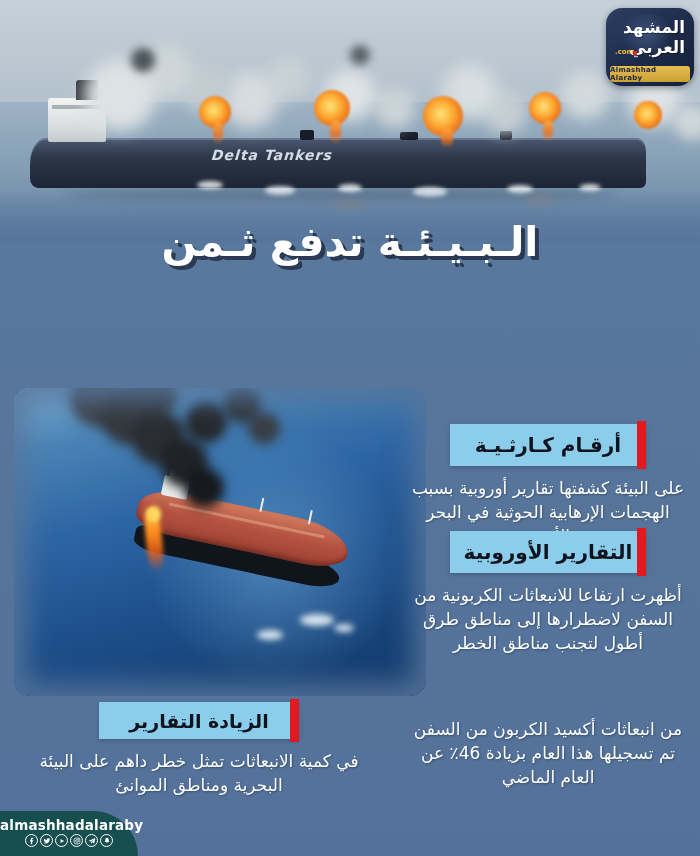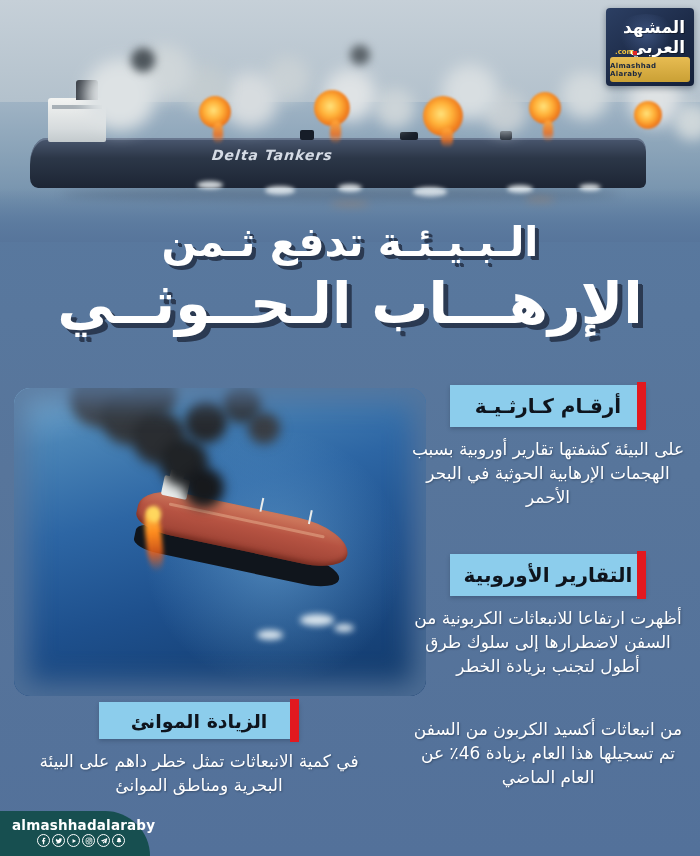--- a/index.html
+++ b/index.html
@@ -42,29 +42,29 @@
   .fireball{position:absolute;border-radius:50%;filter:blur(1px);
     background:radial-gradient(circle at 45% 45%, #ffe27a 0%, #ffb23a 35%, #f07b1c 65%, rgba(190,70,20,.55) 85%, rgba(160,60,20,0) 100%);}
   .firestreak{position:absolute;filter:blur(1.5px);border-radius:40%;
     background:linear-gradient(180deg, rgba(255,170,60,.95) 0%, rgba(235,110,30,.85) 60%, rgba(200,80,25,0) 100%);}
   .splash{position:absolute;background:#eef3f5;border-radius:50%;filter:blur(2px);opacity:.85;}
   .reflect-orange{position:absolute;background:#e08a3c;border-radius:50%;filter:blur(4px);opacity:.4;}
   .hero-fade{position:absolute;left:0;right:0;top:188px;height:54px;
     background:linear-gradient(180deg, rgba(88,119,157,0) 0%, rgba(88,119,157,.75) 60%, #57759b 100%);}
 
   
-  .logo{position:absolute;right:6px;top:8px;width:88px;height:78px;border-radius:4px;
+  .logo{position:absolute;right:6px;top:8px;width:88px;height:78px;border-radius:16px;
     background:linear-gradient(145deg,#2c3f63 0%,#1c2a47 55%,#14203a 100%);
     box-shadow:0 2px 6px rgba(10,20,35,.4);}
   .logo::before{content:"";position:absolute;left:10px;top:6px;width:60px;height:40px;border-radius:50%;
     background:radial-gradient(circle,#3b507a 0%, rgba(59,80,122,0) 70%);}
   .logo-ar{position:absolute;top:9px;right:9px;text-align:right;color:#fff;font-weight:bold;font-size:17px;line-height:20px;direction:rtl;text-shadow:1px 1px 0 rgba(0,0,0,.4);}
   .logo-com{position:absolute;left:9px;top:40px;color:#f0c23e;font-size:7px;font-weight:bold;}
   .logo-dot{position:absolute;left:27px;top:43px;width:4px;height:4px;background:#e02626;}
-  .logo-strip{position:absolute;left:4px;right:4px;bottom:4px;height:25px;border-radius:3px;
+  .logo-strip{position:absolute;left:4px;right:4px;bottom:4px;height:16px;border-radius:3px;
     background:linear-gradient(180deg,#e7bc52 0%,#caa035 100%);
     color:#1a2740;font-weight:bold;font-size:7px;display:flex;align-items:center;justify-content:center;letter-spacing:.3px;}
 
   
   .title{position:absolute;left:0;right:0;top:218px;text-align:center;direction:rtl;color:#fff;}
   .title-l1{font-size:41px;font-weight:bold;line-height:48px;
     text-shadow:3px 3px 0 #2b3a52,4px 4px 0 #2b3a52;}
   .title-l2{font-size:57px;font-weight:bold;line-height:66px;margin-top:4px;
     text-shadow:4px 4px 0 #2b3a52,5px 5px 0 #2b3a52;}
 
@@ -106,29 +106,29 @@
   
   .sec{position:absolute;direction:rtl;text-align:center;}
   .sec-right{right:8px;width:288px;}
   .hbox{position:relative;margin:0 auto;width:196px;height:42px;background:#8ccdec;
     display:flex;align-items:center;justify-content:center;
     font-weight:bold;font-size:20px;color:#0e141d;box-shadow:0 2px 4px rgba(20,35,55,.25);}
   .hbox-sm{width:200px;height:37px;font-size:19px;}
   .redbar{position:absolute;right:0;top:-3px;bottom:-3px;width:9px;background:#e2191f;}
   .sec-body{margin:10px auto 0 auto;color:#fff;font-weight:normal;font-size:17px;line-height:24px;
     text-shadow:1px 1px 2px rgba(18,30,48,.4);}
-  #sec-1{top:385px;}
-  #sec-2{top:554px;}
+  #sec-1{top:424px;}
+  #sec-2{top:531px;}
   #sec-3{top:707px;}
   #sec-4{left:15px;top:702px;width:368px;}
   #sec-4 .sec-body{width:330px;}
 
   
   .footer{position:absolute;left:0;bottom:0;width:138px;height:45px;background:#174f50;
-    border-top-right-radius:46px;color:#fff;padding-left:12px;}
+    border-top-right-radius:46px;color:#fff;}
   .footer-handle{margin-top:6px;text-align:center;font-size:13.5px;font-weight:bold;letter-spacing:.2px;}
   .footer-icons{display:flex;justify-content:center;gap:2px;margin-top:1px;}
   .icon-circle{width:13px;height:13px;border:1px solid #fff;border-radius:50%;
     display:flex;align-items:center;justify-content:center;box-sizing:border-box;}
   .icon-circle svg{display:block;}
 </style>
 </head>
 <body>
 
 <div class="canvas">
@@ -172,21 +172,20 @@
       <div>المشهد</div>
       <div>العربي</div>
     </div>
     <span class="logo-com">.com</span>
     <span class="logo-dot"></span>
     <div class="logo-strip">Almashhad Alaraby</div>
   </div>
 
   <div class="title">
     <div class="title-l1">الـبـيـئـة تدفع ثـمن</div>
-    <div class="title-l2">الإرهـــاب الـحــوثــي</div>
   </div>
 
   <div class="photo">
     <div class="photo-sea"></div>
     <div class="photo-glow"></div>
     <div class="ship2">
       <div class="ship2-hull"></div>
       <div class="ship2-deck"></div>
       <div class="ship2-bridge"></div>
       <div class="ship2-mast" style="left:120px;top:-12px;"></div>
@@ -207,30 +206,30 @@
       <span class="redbar"></span>
     </div>
     <div class="sec-body">على البيئة كشفتها تقارير أوروبية بسبب الهجمات الإرهابية الحوثية في البحر الأحمر</div>
   </div>
 
   <div class="sec sec-right" id="sec-2">
     <div class="hbox">
       <span>التقارير الأوروبية</span>
       <span class="redbar"></span>
     </div>
-    <div class="sec-body">أظهرت ارتفاعا للانبعاثات الكربونية من السفن لاضطرارها إلى سلوك طرق أطول لتجنب بزيادة الخطر</div>
+    <div class="sec-body">أظهرت ارتفاعا للانبعاثات الكربونية من السفن لاضطرارها إلى مناطق طرق أطول لتجنب مناطق الخطر</div>
   </div>
 
   <div class="sec sec-right" id="sec-3">
     <div class="sec-body">من انبعاثات أكسيد الكربون من السفن تم تسجيلها هذا العام بزيادة 46٪ عن العام الماضي</div>
   </div>
 
   <div class="sec" id="sec-4">
     <div class="hbox hbox-sm">
-      <span>الزيادة الموانئ</span>
+      <span>الزيادة التقارير</span>
       <span class="redbar"></span>
     </div>
     <div class="sec-body">في كمية الانبعاثات تمثل خطر داهم على البيئة البحرية ومناطق الموانئ</div>
   </div>
 
   <div class="footer">
     <div class="footer-handle">almashhadalaraby</div>
     <div class="footer-icons">
       <span class="icon-circle">
         <svg width="8" height="8" viewBox="0 0 10 10">

